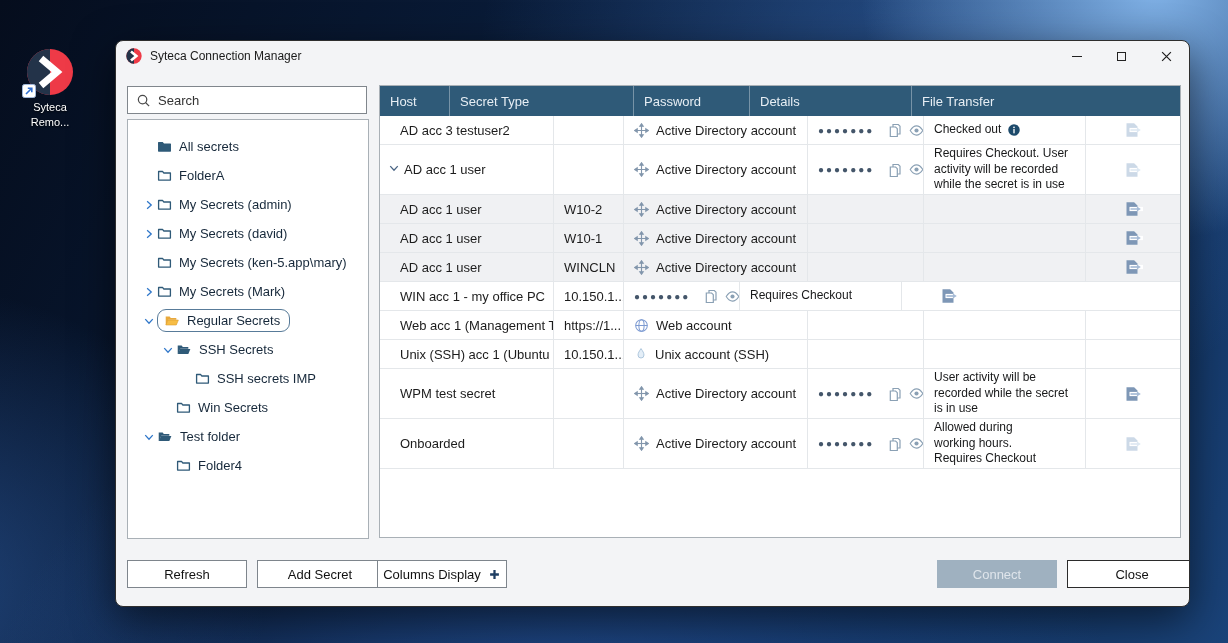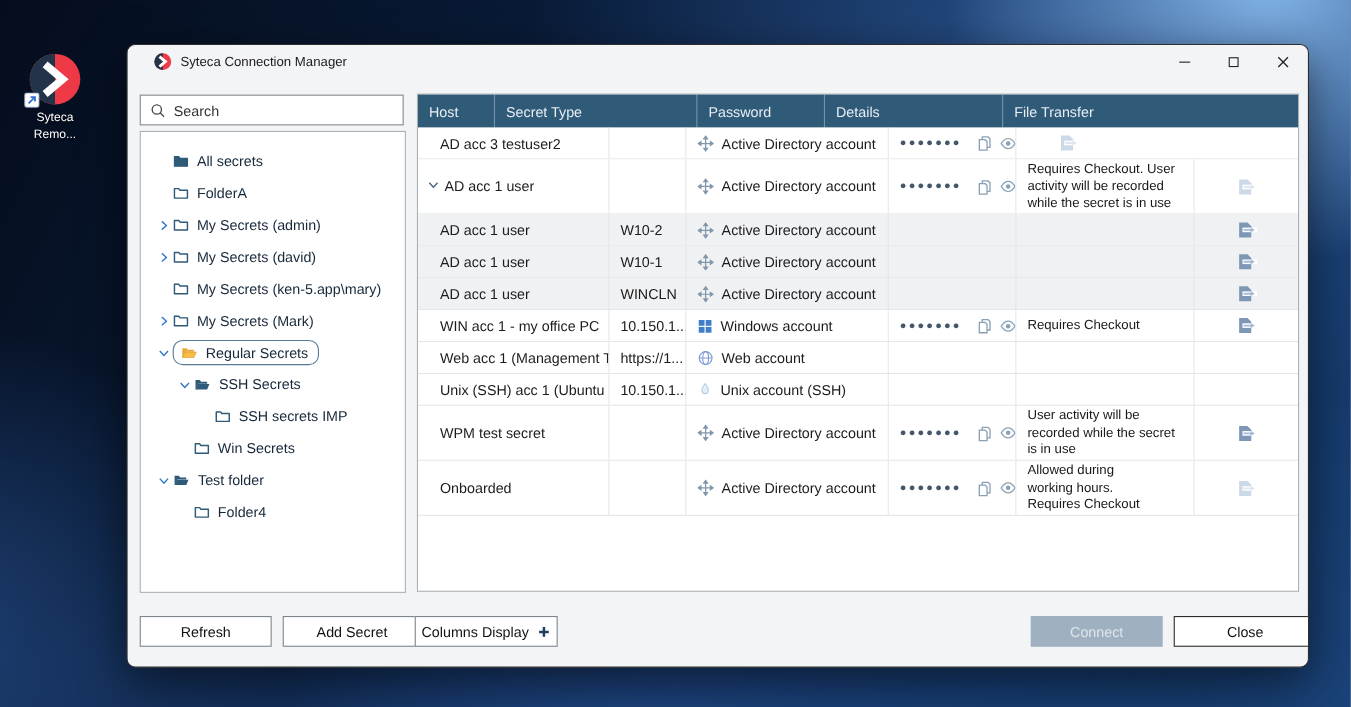--- a/index.html
+++ b/index.html
@@ -19,21 +19,21 @@
   
   .desktop-icon { position:absolute; left:14px; top:48px; width:72px; text-align:center; color:#fff; cursor:default; }
   .desktop-icon .logo-wrap { position:relative; width:48px; height:48px; margin:0 auto; }
   .desktop-icon .shortcut { position:absolute; left:-4px; bottom:-2px; }
   .desktop-icon .lbl { font-size:11px; line-height:1.35; margin-top:4px; text-shadow:0 1px 2px rgba(0,0,0,.9); }
 
   
   .window { position:absolute; left:115px; top:40px; width:1075px; height:567px;
     background:#f3f4f6; border-radius:8px; overflow:hidden;
     box-shadow:0 12px 42px rgba(0,0,0,.55); border:1px solid #2e2e2e; }
-  .titlebar { height:30px; display:flex; align-items:center; padding-left:24px; }
+  .titlebar { height:30px; display:flex; align-items:center; padding-left:10px; }
   .titlebar .title { font-size:12px; color:#1a1a1a; margin-left:8px; }
   .controls { margin-left:auto; display:flex; height:30px; }
   .ctl { width:45px; height:30px; display:flex; align-items:center; justify-content:center; }
   .min-glyph { width:10px; height:1px; background:#222; display:block; }
   .max-glyph { width:9px; height:9px; border:1px solid #222; display:block; }
 
   
   .search-box { position:absolute; left:11px; top:45px; width:240px; height:28px; background:#fff;
     border:1px solid #80868c; display:flex; align-items:center; padding:0 8px; }
   .search-box input { border:0; outline:0; flex:1; font-family:inherit; font-size:13px; margin-left:7px; background:transparent; color:#ef4444; }
@@ -341,20 +341,25 @@
                 <path d="M3.3 5 h5.3 l1.7 1.7 V14.5 H3.3 Z"></path>
               </svg>
             </span>
             <span class="icon">
               <svg width="17" height="15" viewBox="0 0 16 16">
                 <path d="M1.3 8 C3.4 4.7 5.9 3.1 8 3.1 s4.6 1.6 6.7 4.9 C12.6 11.3 10.1 12.9 8 12.9 S3.4 11.3 1.3 8 Z" fill="none" stroke="#8aa0b4" stroke-width="1.2"></path>
                 <circle cx="8" cy="8" r="2.2" fill="#8aa0b4"></circle>
               </svg>
             </span>
           </div>
+          <div class="td c-details" style="width: 162px;"><span>Checked out</span><span class="icon"><svg width="14" height="14" viewBox="0 0 16 16">
+                <circle cx="8" cy="8" r="6.6" fill="#1d4a6b"></circle>
+                <circle cx="8" cy="4.9" r="1" fill="#fff"></circle>
+                <rect x="7.25" y="6.8" width="1.5" height="5" fill="#fff"></rect>
+              </svg></span></div>
           <div class="td c-ft" style="width: 94px;">
             <span class="icon">
               <svg width="20" height="16" viewBox="0 0 20 16">
                 <path d="M3.5 1.2 h7.6 l3.4 3.4 V14.8 H3.5 Z" fill="#ccd9e7"></path>
                 <rect x="6.5" y="5.9" width="13.5" height="4.2" fill="#ffffff"></rect>
                 <path d="M7.5 8 H15" stroke="#dee8f2" stroke-width="1.7"></path>
                 <path d="M13.9 5.6 L17.8 8 L13.9 10.4 Z" fill="#dee8f2"></path>
               </svg>
             </span>
           </div>
@@ -502,31 +507,20 @@
               </svg>
             </span>
           </div>
         </div>
         <div class="tr" style="height: 29px;">
           <div class="td c-name" style="width: 174px;">
             <span class="pad"></span>
             <span>WIN acc 1 - my office PC</span>
           </div>
           <div class="td c-host" style="width: 70px;">10.150.1...</div>
-          <div class="td c-type" style="width: 184px;">
-            <span class="icon">
-              <svg width="14" height="14" viewBox="0 0 16 16" fill="#3f7ec9">
-                <rect x="1.4" y="2.2" width="6" height="6"></rect>
-                <rect x="8.6" y="2.2" width="6" height="6"></rect>
-                <rect x="1.4" y="9.4" width="6" height="6"></rect>
-                <rect x="8.6" y="9.4" width="6" height="6"></rect>
-              </svg>
-            </span>
-            <span>Windows account</span>
-          </div>
           <div class="td c-pwd" style="width: 116px;">
             <span class="mask">●●●●●●●</span>
             <span class="icon">
               <svg width="16" height="16" viewBox="0 0 16 16" fill="#ffffff" stroke="#8aa0b4" stroke-width="1.2">
                 <path d="M6 2.5 h5.3 l1.7 1.7 V12 H6 Z"></path>
                 <path d="M3.3 5 h5.3 l1.7 1.7 V14.5 H3.3 Z"></path>
               </svg>
             </span>
             <span class="icon">
               <svg width="17" height="15" viewBox="0 0 16 16">

